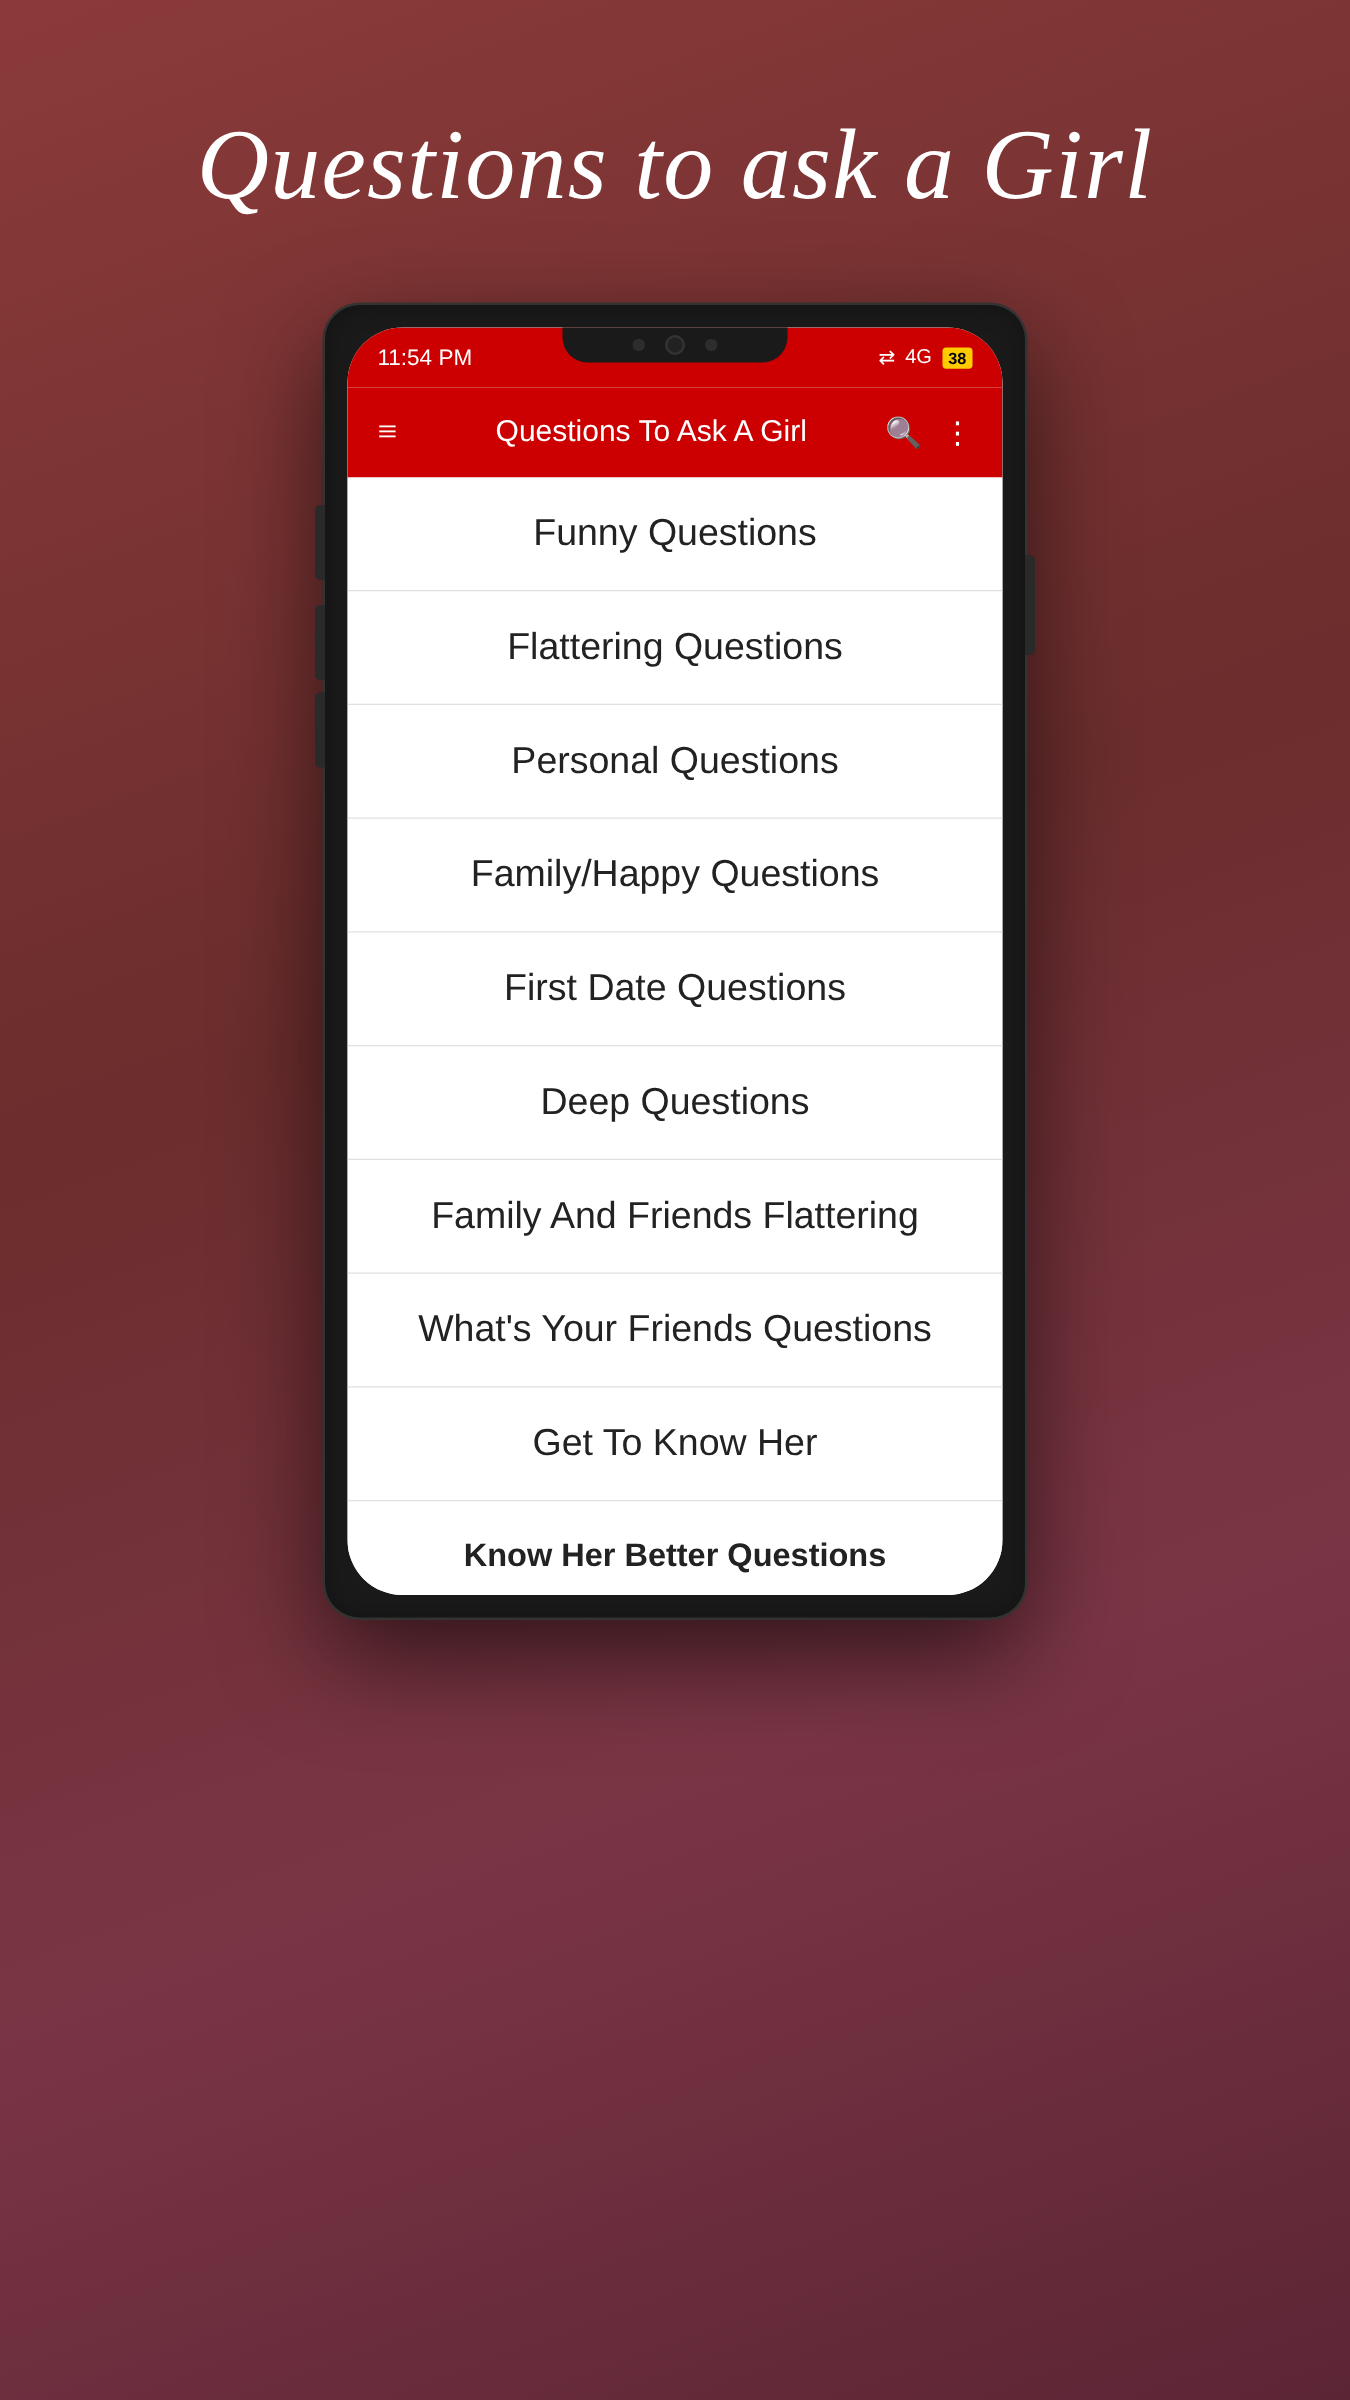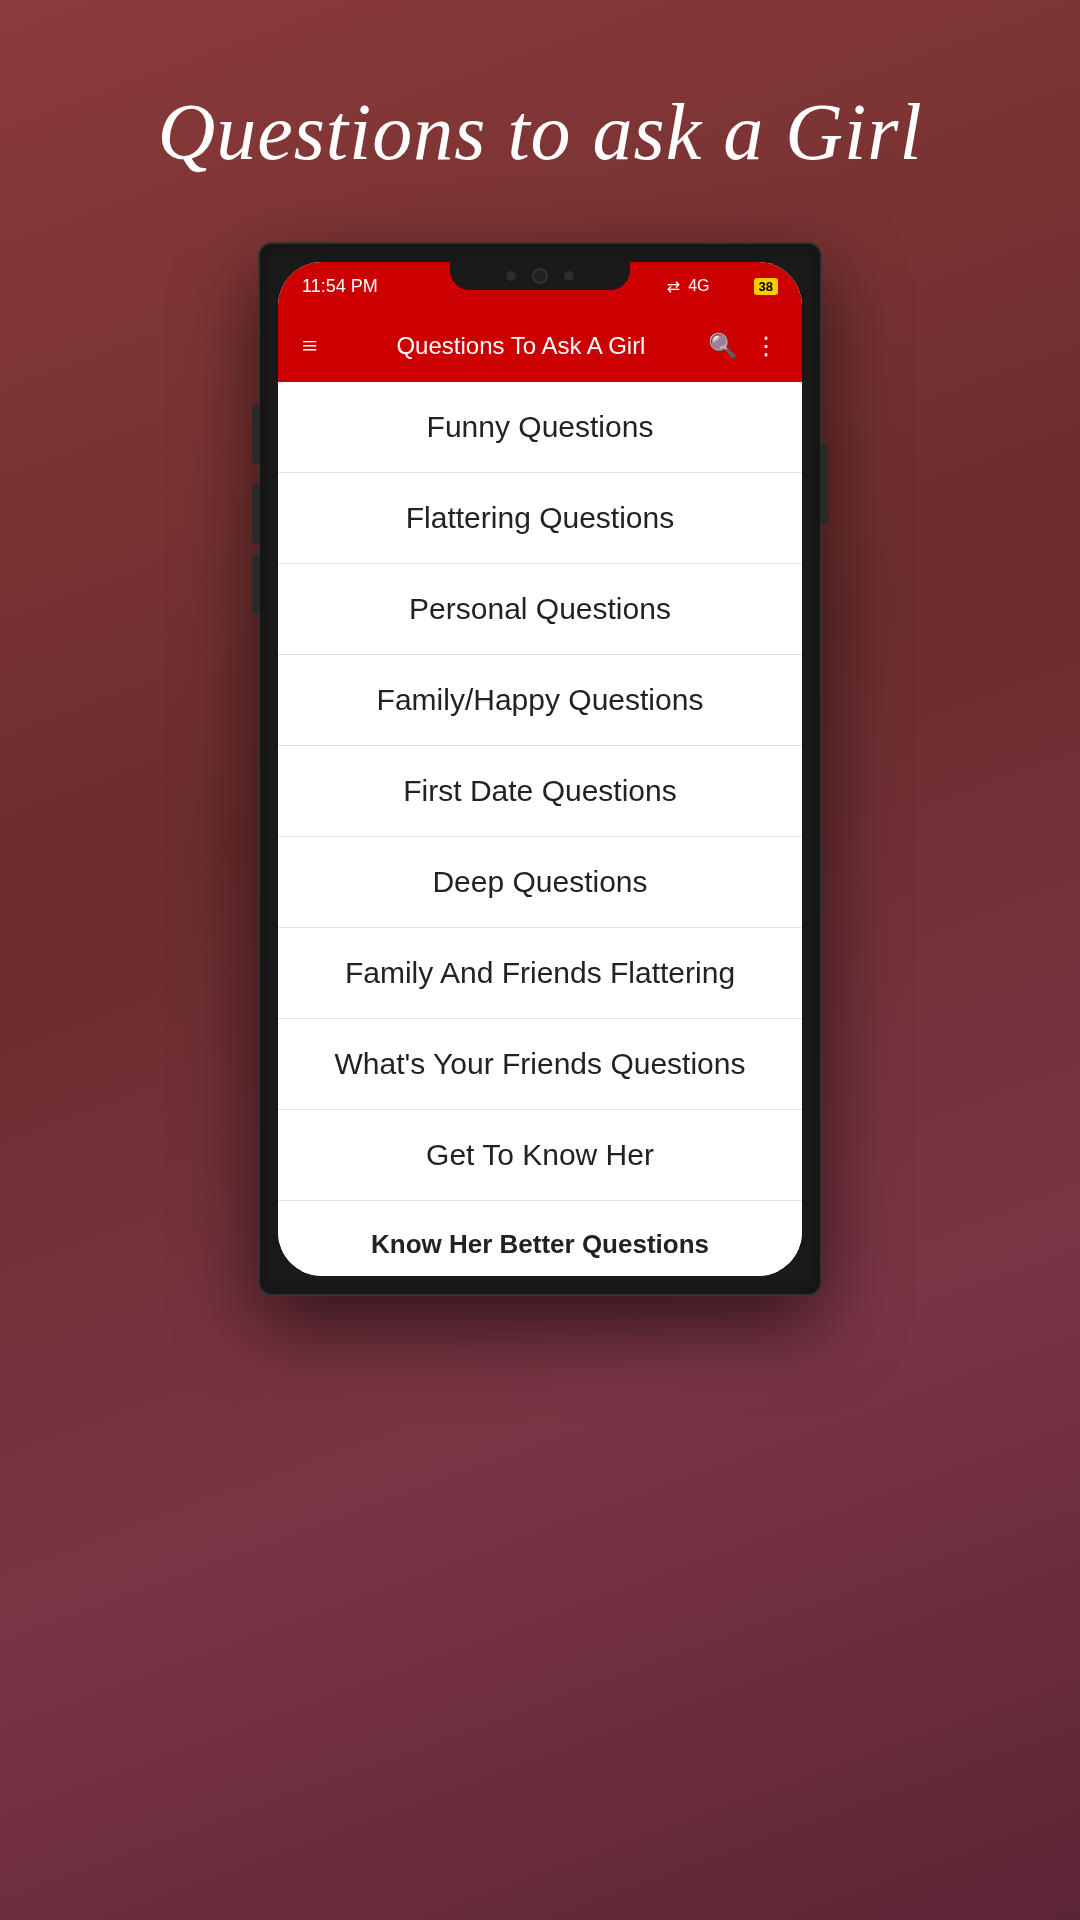--- a/index.html
+++ b/index.html
@@ -38,21 +38,21 @@
       width: 560px;
       position: relative;
       display: flex;
       flex-direction: column;
       align-items: center;
     }
 
     .phone-outer {
       width: 560px;
       background: #1a1a1a;
-      border-radius: 12px;
+      border-radius: 28px;
       padding: 18px;
       box-shadow:
         0 0 0 2px #333,
         0 30px 80px rgba(0,0,0,0.6),
         inset 0 0 20px rgba(0,0,0,0.3);
       position: relative;
     }
 
     
     .phone-outer::before {
@@ -116,21 +116,20 @@
     }
 
     .network-badge {
       background: #ffcc00;
       color: #000;
       font-size: 13px;
       font-weight: bold;
       padding: 1px 5px;
       border-radius: 3px;
       font-family: Arial, sans-serif;
-      margin-left: 36px;
     }
 
     
     .camera-area {
       position: absolute;
       top: 18px;
       left: 50%;
       transform: translateX(-50%);
       width: 180px;
       height: 28px;

